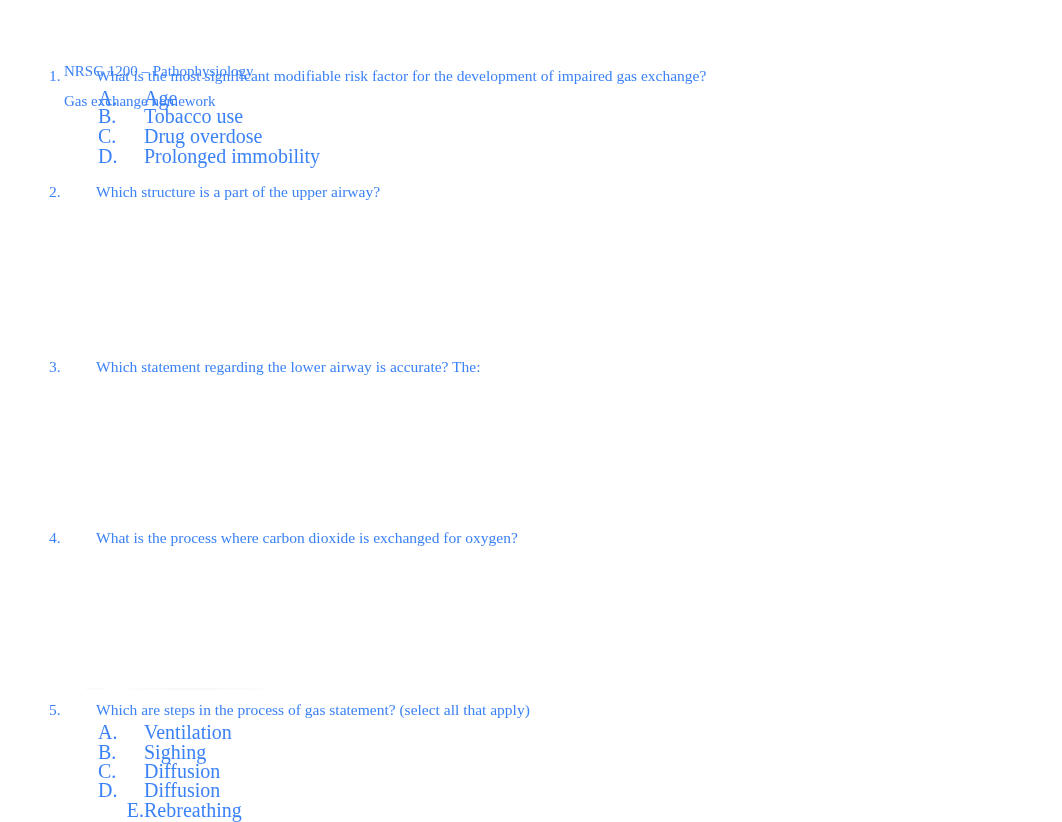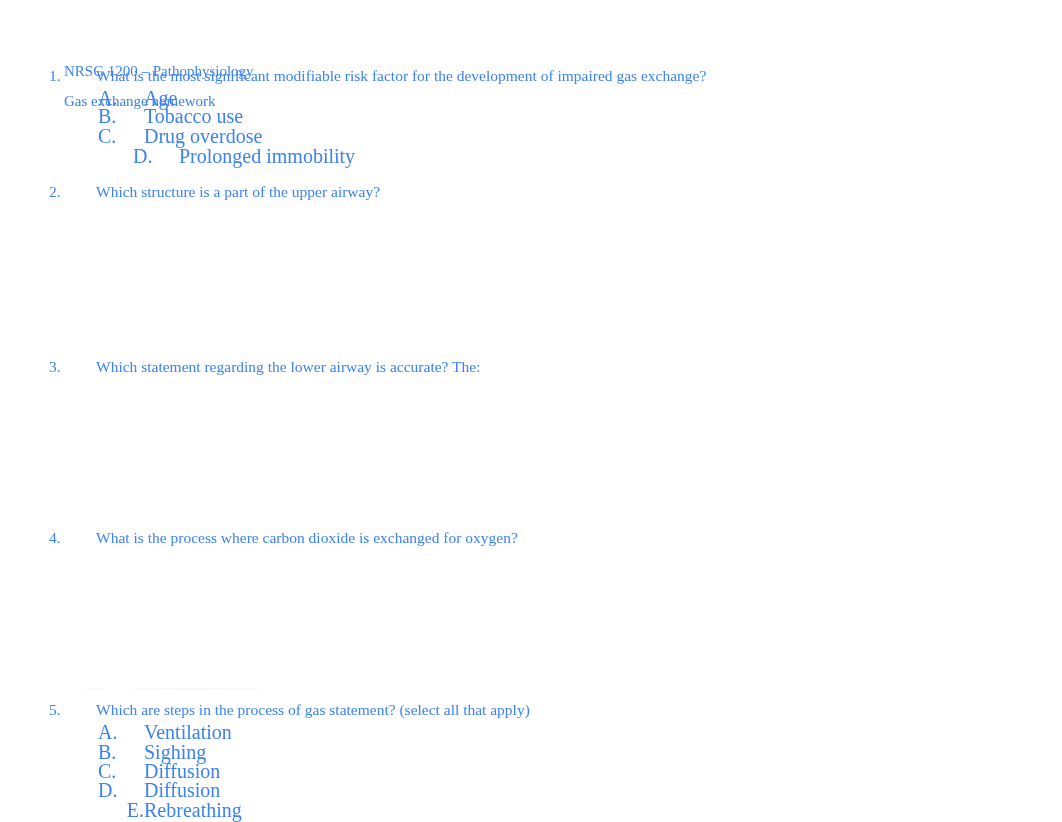--- a/index.html
+++ b/index.html
@@ -107,21 +107,21 @@
   <div class="artifact">
     <span class="sm-a"></span>
     <span class="sm-b"></span>
   </div>
 
   <div id="question-host">
       <div class="row question" style="top: 68px;"><span class="q-num">1.</span><span class="q-stem">What is the most significant modifiable risk factor for the development of impaired gas exchange?</span></div>
       <div class="row option" style="top: 88px;"><span class="o-letter">A.</span><span class="o-text">Age</span></div>
       <div class="row option" style="top: 106px;"><span class="o-letter">B.</span><span class="o-text">Tobacco use</span></div>
       <div class="row option" style="top: 126px;"><span class="o-letter">C.</span><span class="o-text">Drug overdose</span></div>
-      <div class="row option" style="top: 146px; margin-left: 35px;"><span class="o-letter">D.</span><span class="o-text">Prolonged immobility</span></div>
+      <div class="row option" style="top: 146px;"><span class="o-letter">D.</span><span class="o-text">Prolonged immobility</span></div>
       <div class="row question" style="top: 184px;"><span class="q-num">2.</span><span class="q-stem">Which structure is a part of the upper airway?</span></div>
       <div class="row question" style="top: 359px;"><span class="q-num">3.</span><span class="q-stem">Which statement regarding the lower airway is accurate? The:</span></div>
       <div class="row question" style="top: 530px;"><span class="q-num">4.</span><span class="q-stem">What is the process where carbon dioxide is exchanged for oxygen?</span></div>
       <div class="row question" style="top: 702px;"><span class="q-num">5.</span><span class="q-stem">Which are steps in the process of gas statement? (select all that apply)</span></div>
       <div class="row option" style="top: 722px;"><span class="o-letter">A.</span><span class="o-text">Ventilation</span></div>
       <div class="row option" style="top: 742px;"><span class="o-letter">B.</span><span class="o-text">Sighing</span></div>
       <div class="row option" style="top: 761px;"><span class="o-letter">C.</span><span class="o-text">Diffusion</span></div>
       <div class="row option" style="top: 780px;"><span class="o-letter">D.</span><span class="o-text">Diffusion</span></div>
       <div class="row option" style="top: 800px; text-align: right;"><span class="o-letter">E.</span><span class="o-text">Rebreathing</span></div>
     </div>

